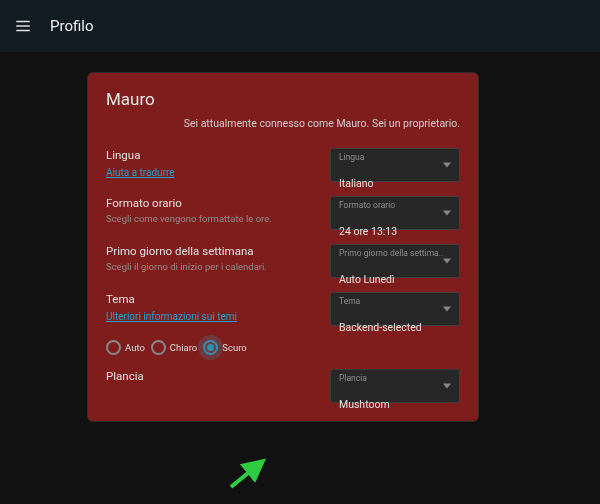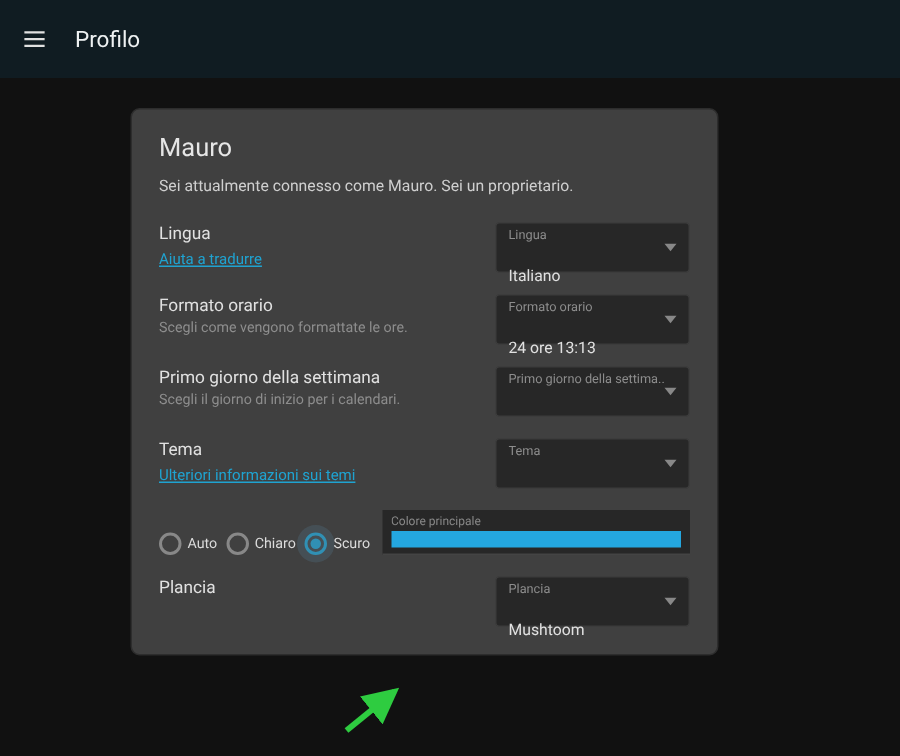--- a/index.html
+++ b/index.html
@@ -22,27 +22,27 @@
   .hamburger svg { stroke: #e1e1e1; }
   .header-title { color: #eef1f2; font-size: 15px; font-weight: 400; }
   .scroll-area {
     height: 464px;
     overflow: hidden;
     padding: 20px 0 0 0;
   }
   .card {
     width: 392px;
     margin-left: 87px;
-    background: #404040;
+    background: #7f1d1d;
     border: 1px solid #2d2d2d;
     border-radius: 6px;
     padding: 16px 18px 18px 18px;
   }
   .profile-name { font-size: 17px; color: #e6e6e6; margin-bottom: 8px; }
-  .profile-sub { font-size: 10.5px; color: #cfcfcf; margin-bottom: 18px; }
+  .profile-sub { font-size: 10.5px; color: #cfcfcf; margin-bottom: 18px; text-align: right; }
   .row {
     display: flex;
     gap: 28px;
     margin-bottom: 14px;
     align-items: flex-start;
   }
   .row-left { flex: 1 1 0; min-width: 0; }
   .row-right { width: 130px; flex: 0 0 130px; }
   .setting-title { font-size: 11.5px; color: #e1e1e1; margin-bottom: 3px; }
   .setting-desc { font-size: 9.5px; color: #8d8d8d; line-height: 1.3; }
@@ -155,54 +155,52 @@
     </div>
 
     <div class="row">
       <div class="row-left">
         <div class="setting-title">Primo giorno della settimana</div>
         <div class="setting-desc">Scegli il giorno di inizio per i calendari.</div>
       </div>
       <div class="row-right">
         <div class="select">
           <span class="select-label">Primo giorno della settima..</span>
+          <span class="select-value">Auto Lunedì</span>
         </div>
       </div>
     </div>
 
     <div class="row">
       <div class="row-left">
         <div class="setting-title">Tema</div>
         <span class="link">Ulteriori informazioni sui temi</span>
       </div>
       <div class="row-right">
         <div class="select">
           <span class="select-label">Tema</span>
+          <span class="select-value">Backend-selected</span>
         </div>
       </div>
     </div>
 
     <div class="theme-controls">
       <div class="radio-group">
         <div class="radio">
           <span class="radio-circle"></span>
           <span class="radio-label">Auto</span>
         </div>
         <div class="radio">
           <span class="radio-circle"></span>
           <span class="radio-label">Chiaro</span>
         </div>
         <div class="radio">
           <span class="radio-circle selected ring"></span>
           <span class="radio-label">Scuro</span>
         </div>
-      </div>
-      <div class="color-box">
-        <span class="color-box-label">Colore principale</span>
-        <div class="swatch" style="background: rgb(36, 167, 224);"></div>
       </div>
     </div>
 
     <div class="row" style="margin-bottom:0;justify-content:flex-end;">
       <div class="row-left">
         <div class="setting-title">Plancia</div>
       </div>
       <div class="row-right">
         <div class="select">
           <span class="select-label">Plancia</span>

